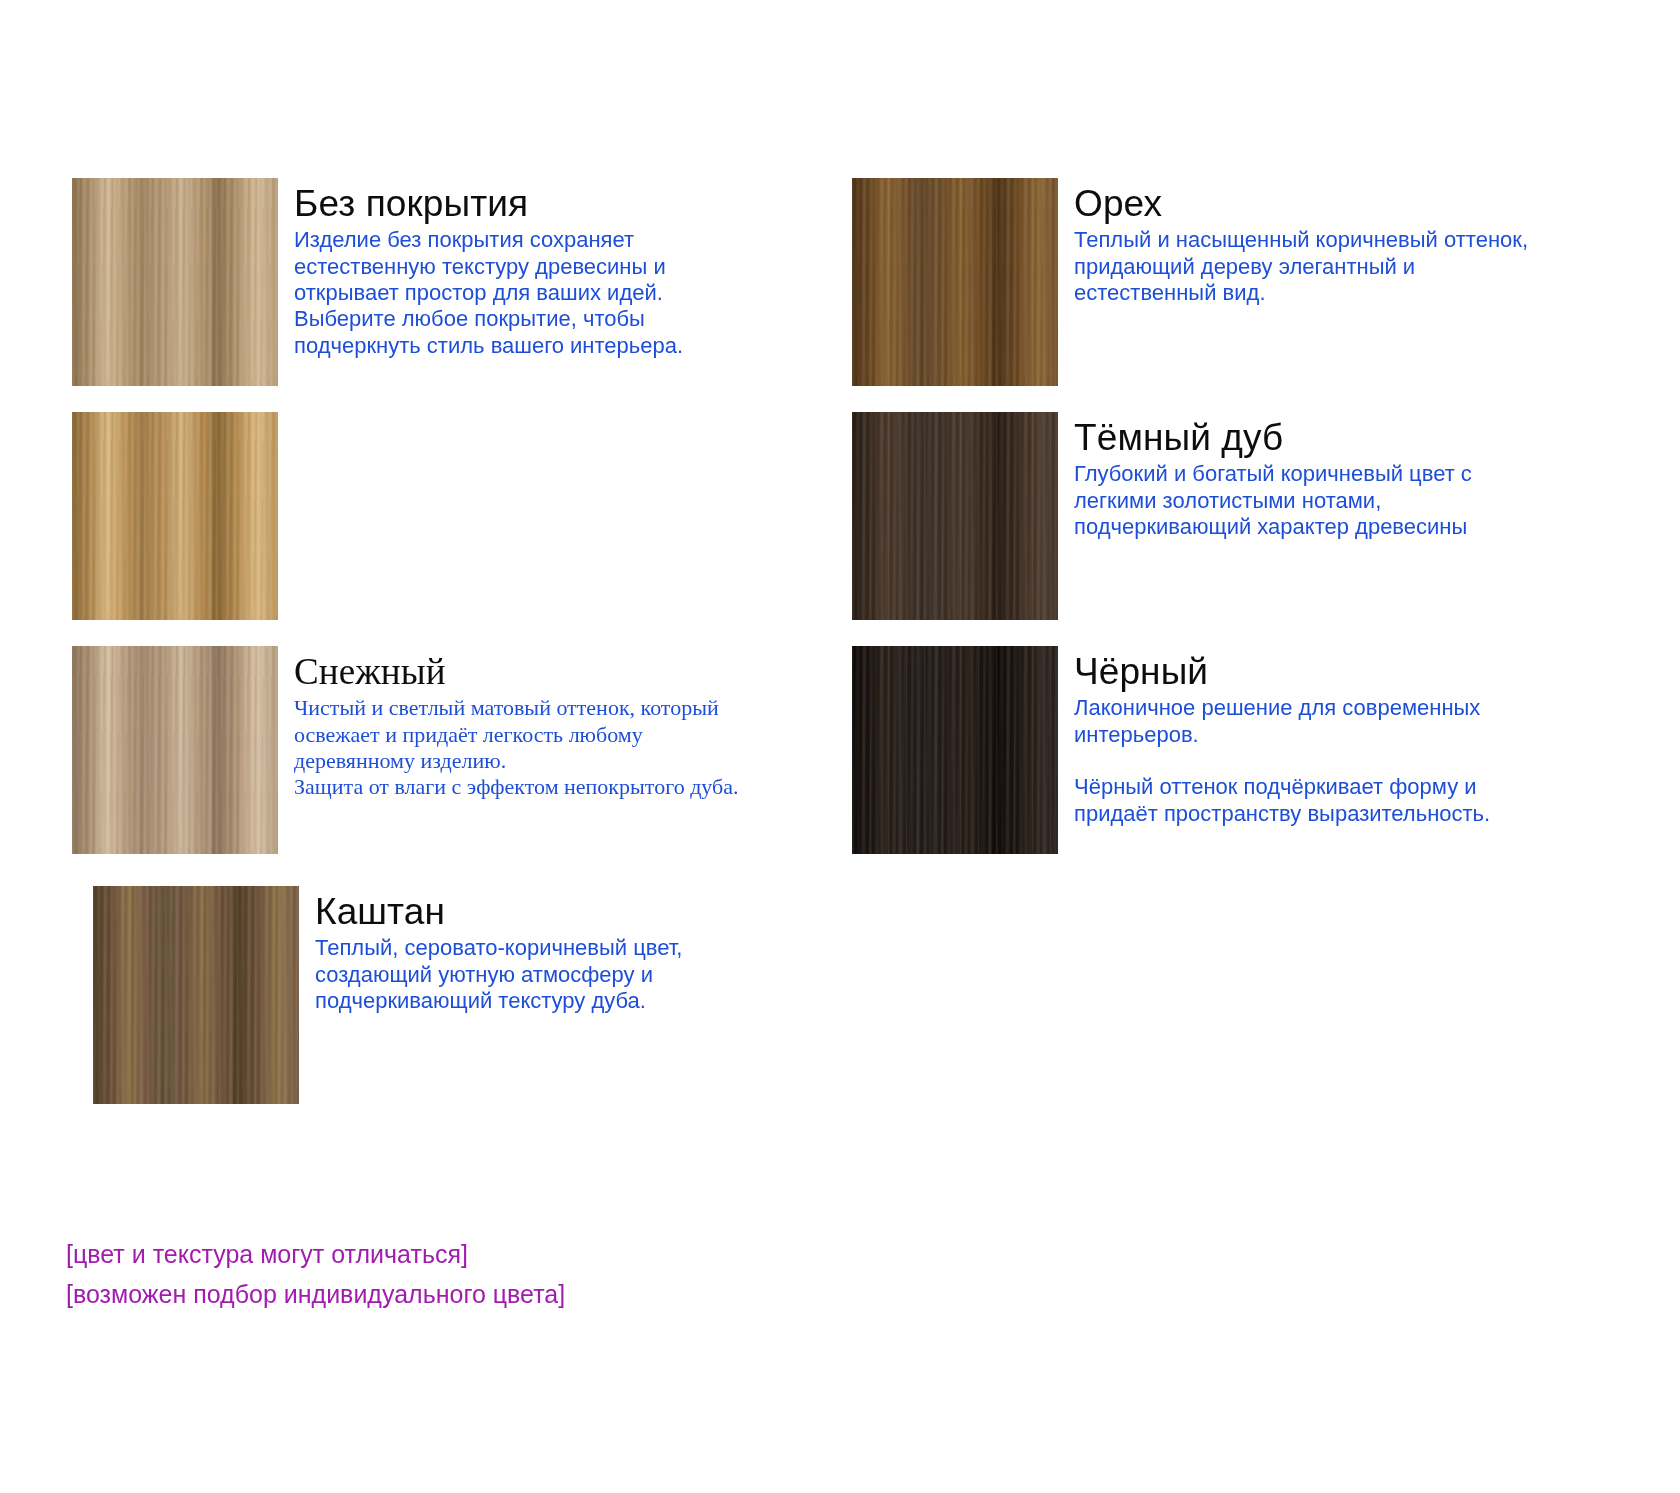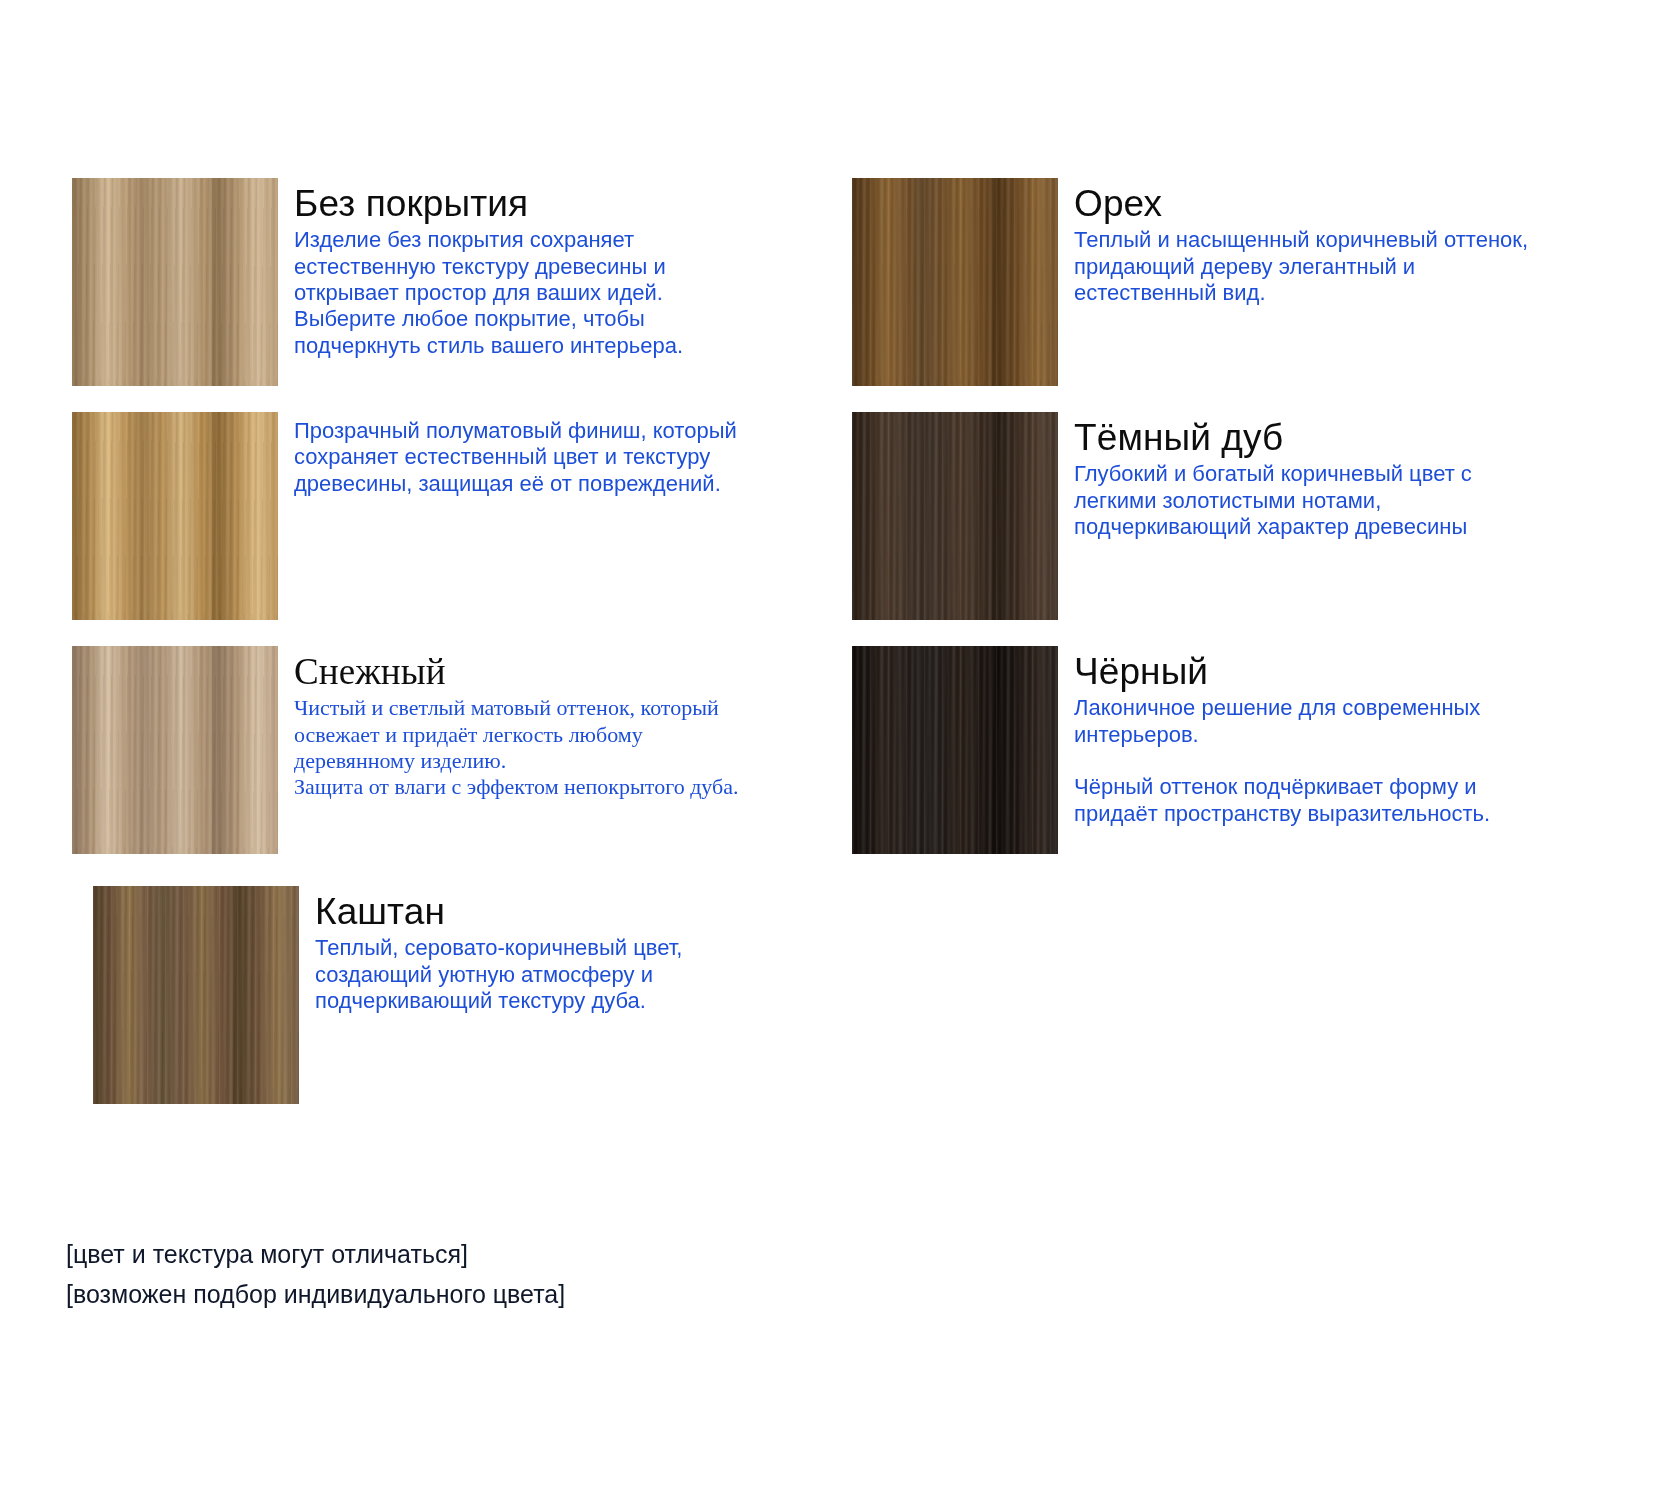--- a/index.html
+++ b/index.html
@@ -111,21 +111,21 @@
     color: #1d4ed8;
     white-space: pre-line;
   }
 
   .footnotes {
     position: absolute;
     left: 66px;
     top: 1235px;
     font-size: 25px;
     line-height: 1.58;
-    color: #0f172a;
+    color: #a21caf;
   }
   .footnote { margin: 0; }
 </style>
 </head>
 <body>
 
 <div class="page">
 
   <div class="columns">
 
@@ -141,21 +141,20 @@
           <p class="finish-desc">Изделие без покрытия сохраняет естественную текстуру древесины и открывает простор для ваших идей. Выберите любое покрытие, чтобы подчеркнуть стиль вашего интерьера.</p>
         </div>
       </div>
 
       <div class="finish-row" style="margin-bottom:26px;">
         <div class="swatch" id="sw-l1" style="height: 208px; background: linear-gradient(90deg, rgb(154, 114, 56) 0%, rgb(188, 145, 82) 9%, rgb(220, 185, 127) 17%, rgb(188, 145, 82) 26%, rgb(154, 114, 56) 34%, rgb(188, 145, 82) 44%, rgb(220, 185, 127) 53%, rgb(188, 145, 82) 62%, rgb(154, 114, 56) 71%, rgb(188, 145, 82) 80%, rgb(220, 185, 127) 90%, rgb(188, 145, 82) 100%);">
           <div class="grain"></div>
           <div class="grain2"></div>
         </div>
         <div class="text-block">
-          <p class="finish-desc">Прозрачный полуматовый финиш, который сохраняет естественный цвет и текстуру древесины, защищая её от повреждений.</p>
         </div>
       </div>
 
       <div class="finish-row" style="margin-bottom:32px;font-family:Liberation Serif, serif;">
         <div class="swatch" id="sw-l2" style="height: 208px; background: linear-gradient(90deg, rgb(157, 129, 101) 0%, rgb(183, 154, 122) 9%, rgb(215, 192, 163) 17%, rgb(183, 154, 122) 26%, rgb(157, 129, 101) 34%, rgb(183, 154, 122) 44%, rgb(215, 192, 163) 53%, rgb(183, 154, 122) 62%, rgb(157, 129, 101) 71%, rgb(183, 154, 122) 80%, rgb(215, 192, 163) 90%, rgb(183, 154, 122) 100%);">
           <div class="grain"></div>
           <div class="grain2"></div>
         </div>
         <div class="text-block">
           <h2 class="finish-title">Снежный</h2>

